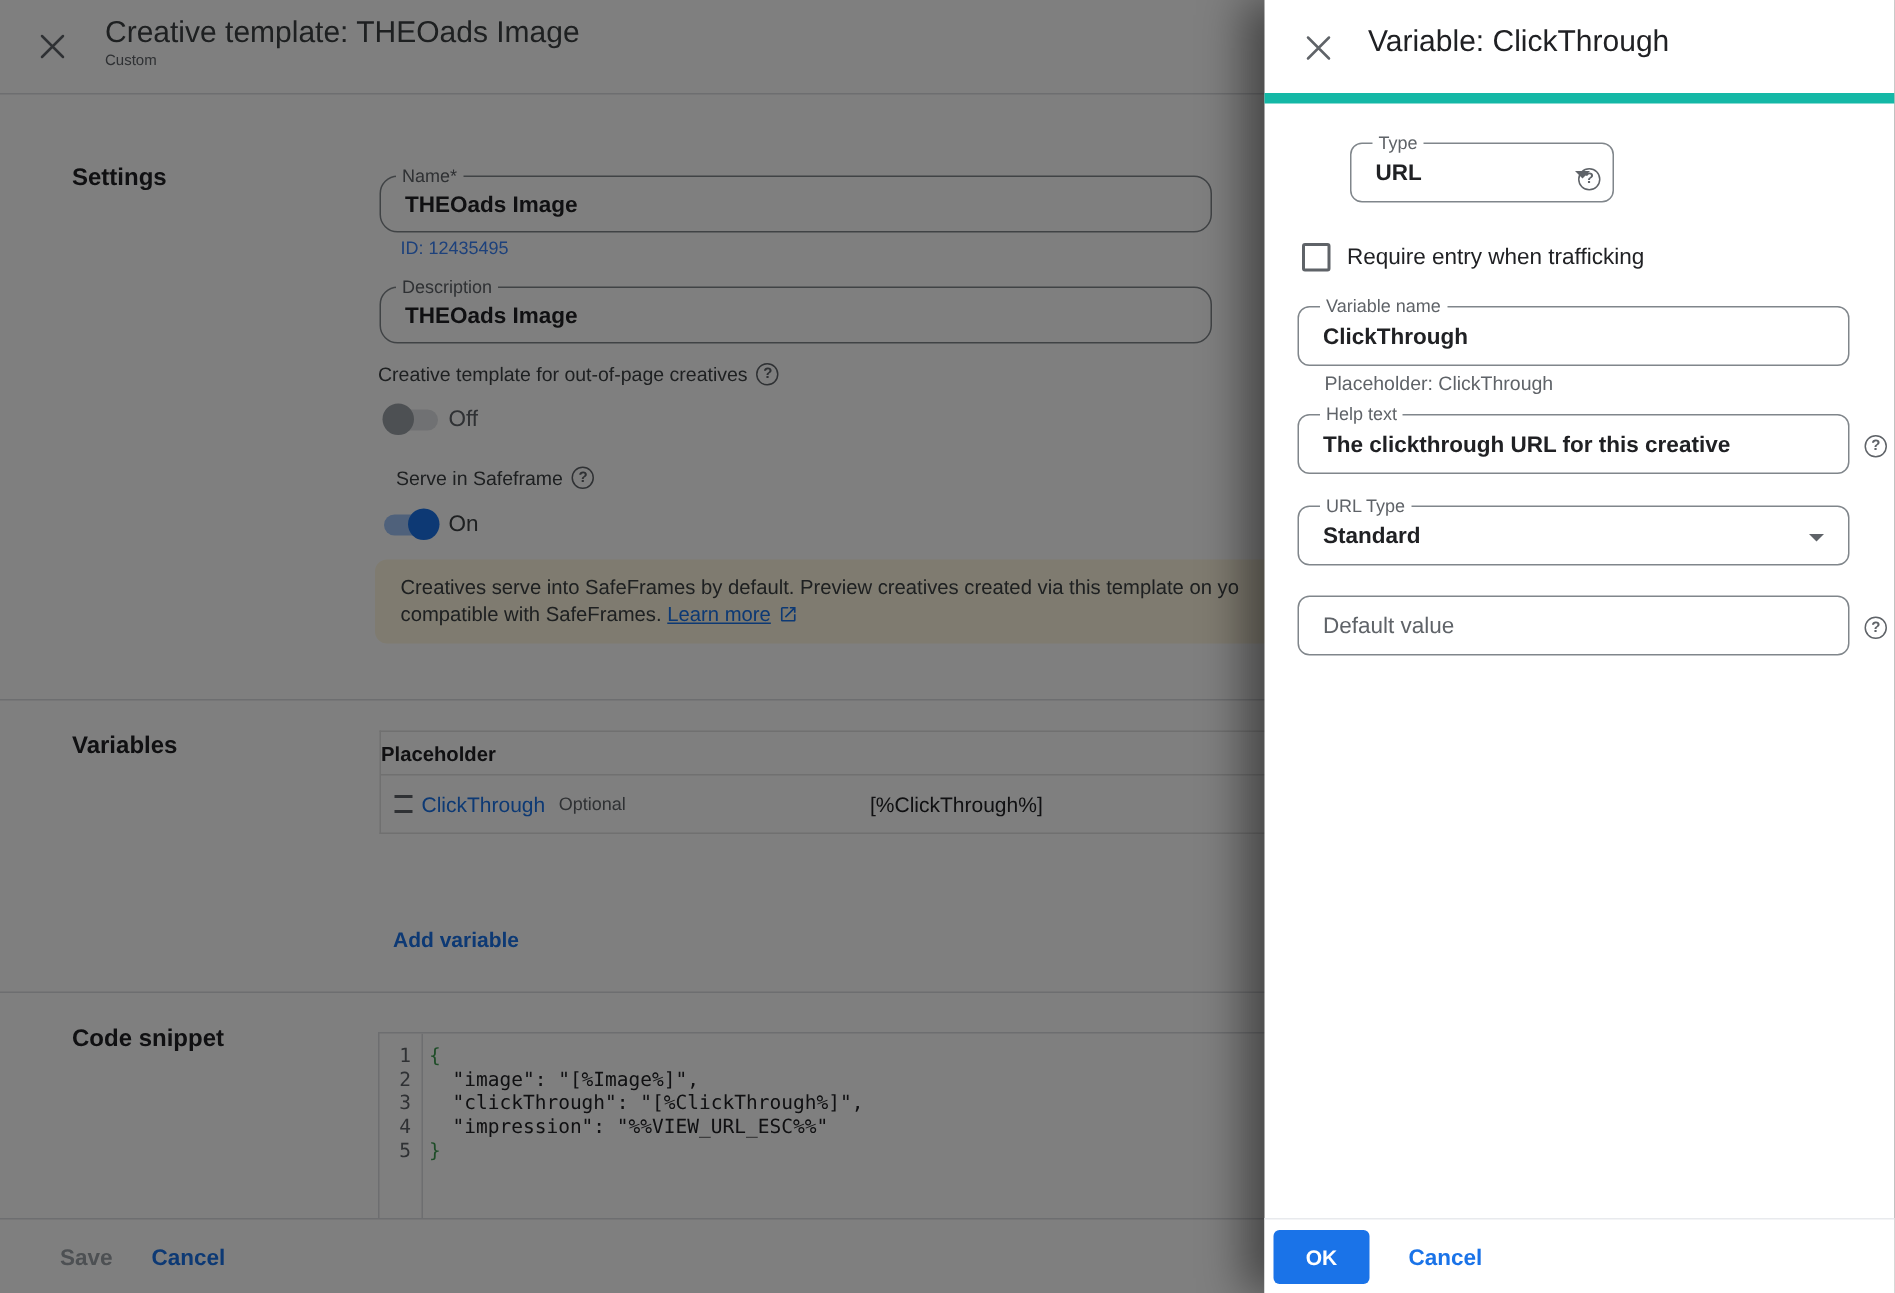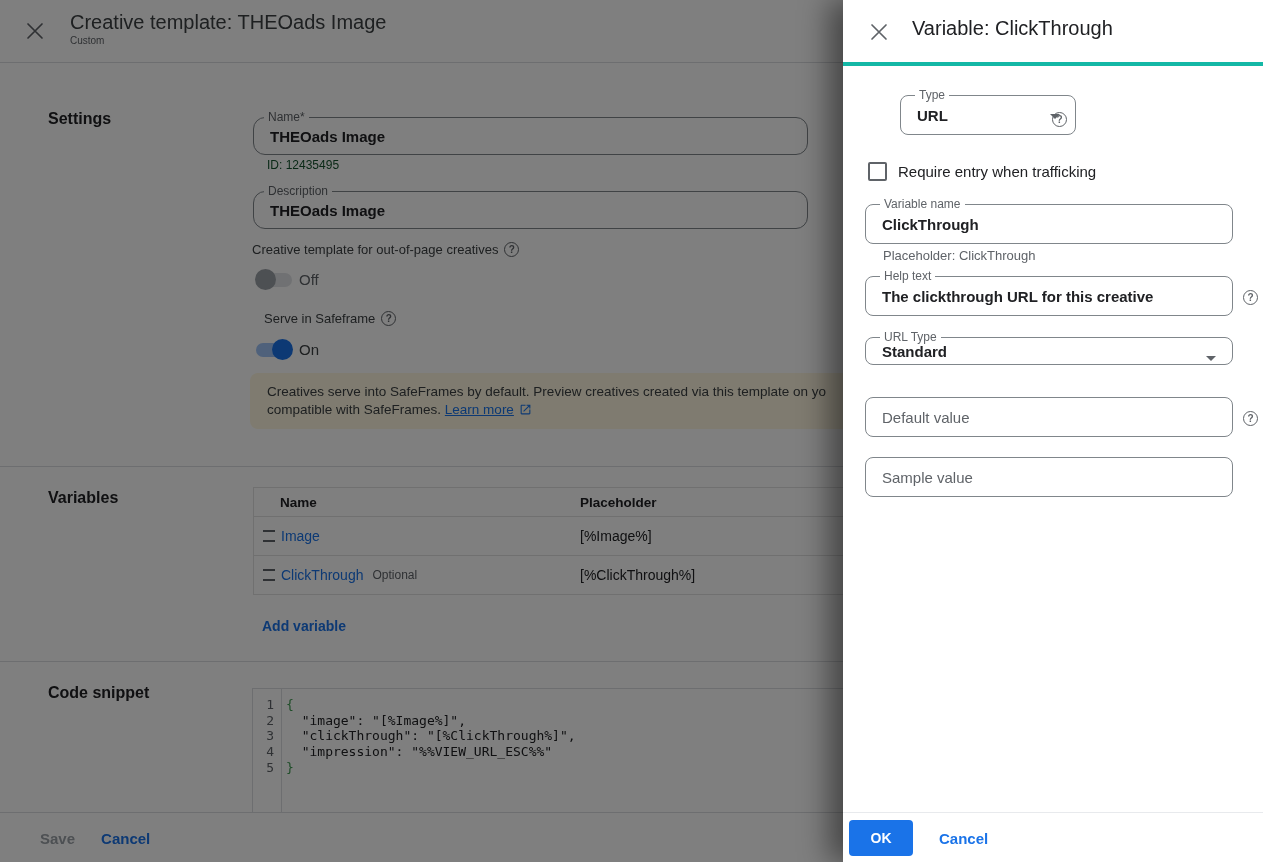--- a/index.html
+++ b/index.html
@@ -13,21 +13,21 @@
   .title{position:absolute;left:70px;top:11px;font-size:20px;color:#3c4043;white-space:nowrap;}
   .subtitle{position:absolute;left:70px;top:35px;font-size:10px;color:#5f6368;}
 
   .sec-heading{position:absolute;left:48px;font-size:16px;font-weight:700;color:#202124;}
   .s1{top:110px}.s2{top:489px}.s3{top:684px}
 
   .ofield{position:absolute;border:1px solid #80868b;border-radius:12px;background:#fff;box-sizing:border-box;}
   .nlabel{position:absolute;top:-7px;left:10px;background:#fff;padding:0 4px;font-size:12px;line-height:13px;color:#5f6368;white-space:nowrap;}
   .fval{position:absolute;left:16px;top:0;bottom:0;display:flex;align-items:center;font-size:15px;color:#202124;white-space:nowrap;font-weight:bold;}
   .name-field{left:253px;top:117px;width:555px;height:38px;}
-  .id-helper{position:absolute;left:267px;top:158px;font-size:12px;color:#14532d;}
+  .id-helper{position:absolute;left:267px;top:158px;font-size:12px;color:#3b82f6;}
   .desc-field{left:253px;top:191px;width:555px;height:38px;}
 
   .flabel{position:absolute;font-size:13px;color:#3c4043;display:flex;align-items:center;gap:6px;white-space:nowrap;}
   .oop-label{left:252px;top:242px}.sf-label{left:264px;top:311px}
 
   .qicon{display:inline-flex;width:13px;height:13px;border:1.5px solid #5f6368;border-radius:50%;color:#5f6368;
          font-size:10px;font-weight:700;align-items:center;justify-content:center;line-height:1;flex:0 0 auto;cursor:pointer;}
   .qicon::after{content:"?";}
   .qabs{position:absolute;}
 
@@ -70,36 +70,36 @@
   .code-line{height:15.7px;white-space:pre;}
   .code-line.green{color:#3d9a50;}
 
   .page-footer{position:absolute;left:0;top:812px;width:100%;height:50px;border-top:1px solid #dadce0;background:#fff;display:flex;align-items:center;}
   .save{margin-left:40px;font-size:15px;font-weight:700;color:#9aa0a6;cursor:default;}
   .pcancel{margin-left:26px;font-size:15px;font-weight:700;color:#1a73e8;cursor:pointer;}
 
   
   .scrim{position:absolute;inset:0;background:rgba(0,0,0,0.5);}
   .panel{position:absolute;top:0;right:0;width:420px;height:862px;background:#fff;box-shadow:-14px 0 28px rgba(0,0,0,0.45);}
-  .panel-header{position:absolute;top:0;left:0;width:100%;height:62px;border-bottom:4px solid #14b8a6;}
+  .panel-header{position:absolute;top:0;left:0;width:100%;height:62px;border-bottom:7px solid #14b8a6;}
   .panel .xbtn{left:27px;top:23px;}
   .panel-title{position:absolute;left:69px;top:17px;font-size:20px;color:#202124;white-space:nowrap;}
 
   .pfield{position:absolute;border:1px solid #80868b;border-radius:8px;background:#fff;box-sizing:border-box;}
   .pfield .nlabel{left:14px;}
   .caret{position:absolute;right:15px;top:18px;width:0;height:0;border-left:5px solid transparent;border-right:5px solid transparent;border-top:5px solid #5f6368;}
   .type-field{left:23px;top:95px;width:176px;height:40px;cursor:pointer;margin-left:34px;}
   .q-type{left:209px;top:112px;}
   .checkbox{position:absolute;left:25px;top:162px;width:15px;height:15px;border:2px solid #5f6368;border-radius:2px;cursor:pointer;}
   .cb-label{position:absolute;left:55px;top:163px;font-size:15px;color:#202124;}
   .vn-field{left:22px;top:204px;width:368px;height:40px;}
   .ph-helper{position:absolute;left:40px;top:248px;font-size:13px;color:#5f6368;}
   .ht-field{left:22px;top:276px;width:368px;height:40px;}
   .q-ht{left:400px;top:290px;}
-  .ut-field{left:22px;top:337px;width:368px;height:28px;cursor:pointer;}
+  .ut-field{left:22px;top:337px;width:368px;height:40px;cursor:pointer;}
   .ut-field .caret{right:16px;}
   .dv-field{left:22px;top:397px;width:368px;height:40px;}
   .q-dv{left:400px;top:411px;}
   .sv-field{left:22px;top:457px;width:368px;height:40px;}
   .fin{position:absolute;inset:0;border:none;background:transparent;outline:none;padding:0 16px;
        font-family:"Liberation Sans",sans-serif;font-size:15px;color:#202124;}
   .fin::placeholder{color:#5f6368;opacity:1;}
 
   .panel-footer{position:absolute;left:0;top:812px;width:100%;height:50px;border-top:1px solid #e8eaed;background:#fff;display:flex;align-items:center;}
   .okbtn{margin-left:6px;width:64px;height:36px;background:#1a73e8;color:#fff;border:none;border-radius:4px;
@@ -171,33 +171,24 @@
         </div>
       </div>
     </div>
 
     <div class="divider d1"></div>
 
     <div class="sec-heading s2">Variables</div>
 
     <div class="vtable">
       <div class="vhead">
-        <div class="c1">Name</div>
         <div class="c2">Placeholder</div>
       </div>
       <div>
 
-          <div class="vrow">
-            <div class="c1">
-              <span class="drag"></span>
-              <a class="vlink">Image</a>
-              <span class="opt"></span>
-            </div>
-            <div class="c2">[%Image%]</div>
-          </div>
 
           <div class="vrow">
             <div class="c1">
               <span class="drag"></span>
               <a class="vlink">ClickThrough</a>
               <span class="opt">Optional</span>
             </div>
             <div class="c2">[%ClickThrough%]</div>
           </div>
         </div>
@@ -272,23 +263,20 @@
       <span class="nlabel">URL Type</span>
       <span class="fval">Standard</span>
       <span class="caret"></span>
     </div>
 
     <div class="pfield dv-field">
       <input class="fin" placeholder="Default value" style="">
     </div>
     <span class="qicon qabs q-dv"></span>
 
-    <div class="pfield sv-field">
-      <input class="fin" placeholder="Sample value" style="">
-    </div>
 
     <div class="panel-footer">
       <button class="okbtn">OK</button>
       <span class="panel-cancel">Cancel</span>
     </div>
   </aside>
 
 </div>
 
 </body></html>

